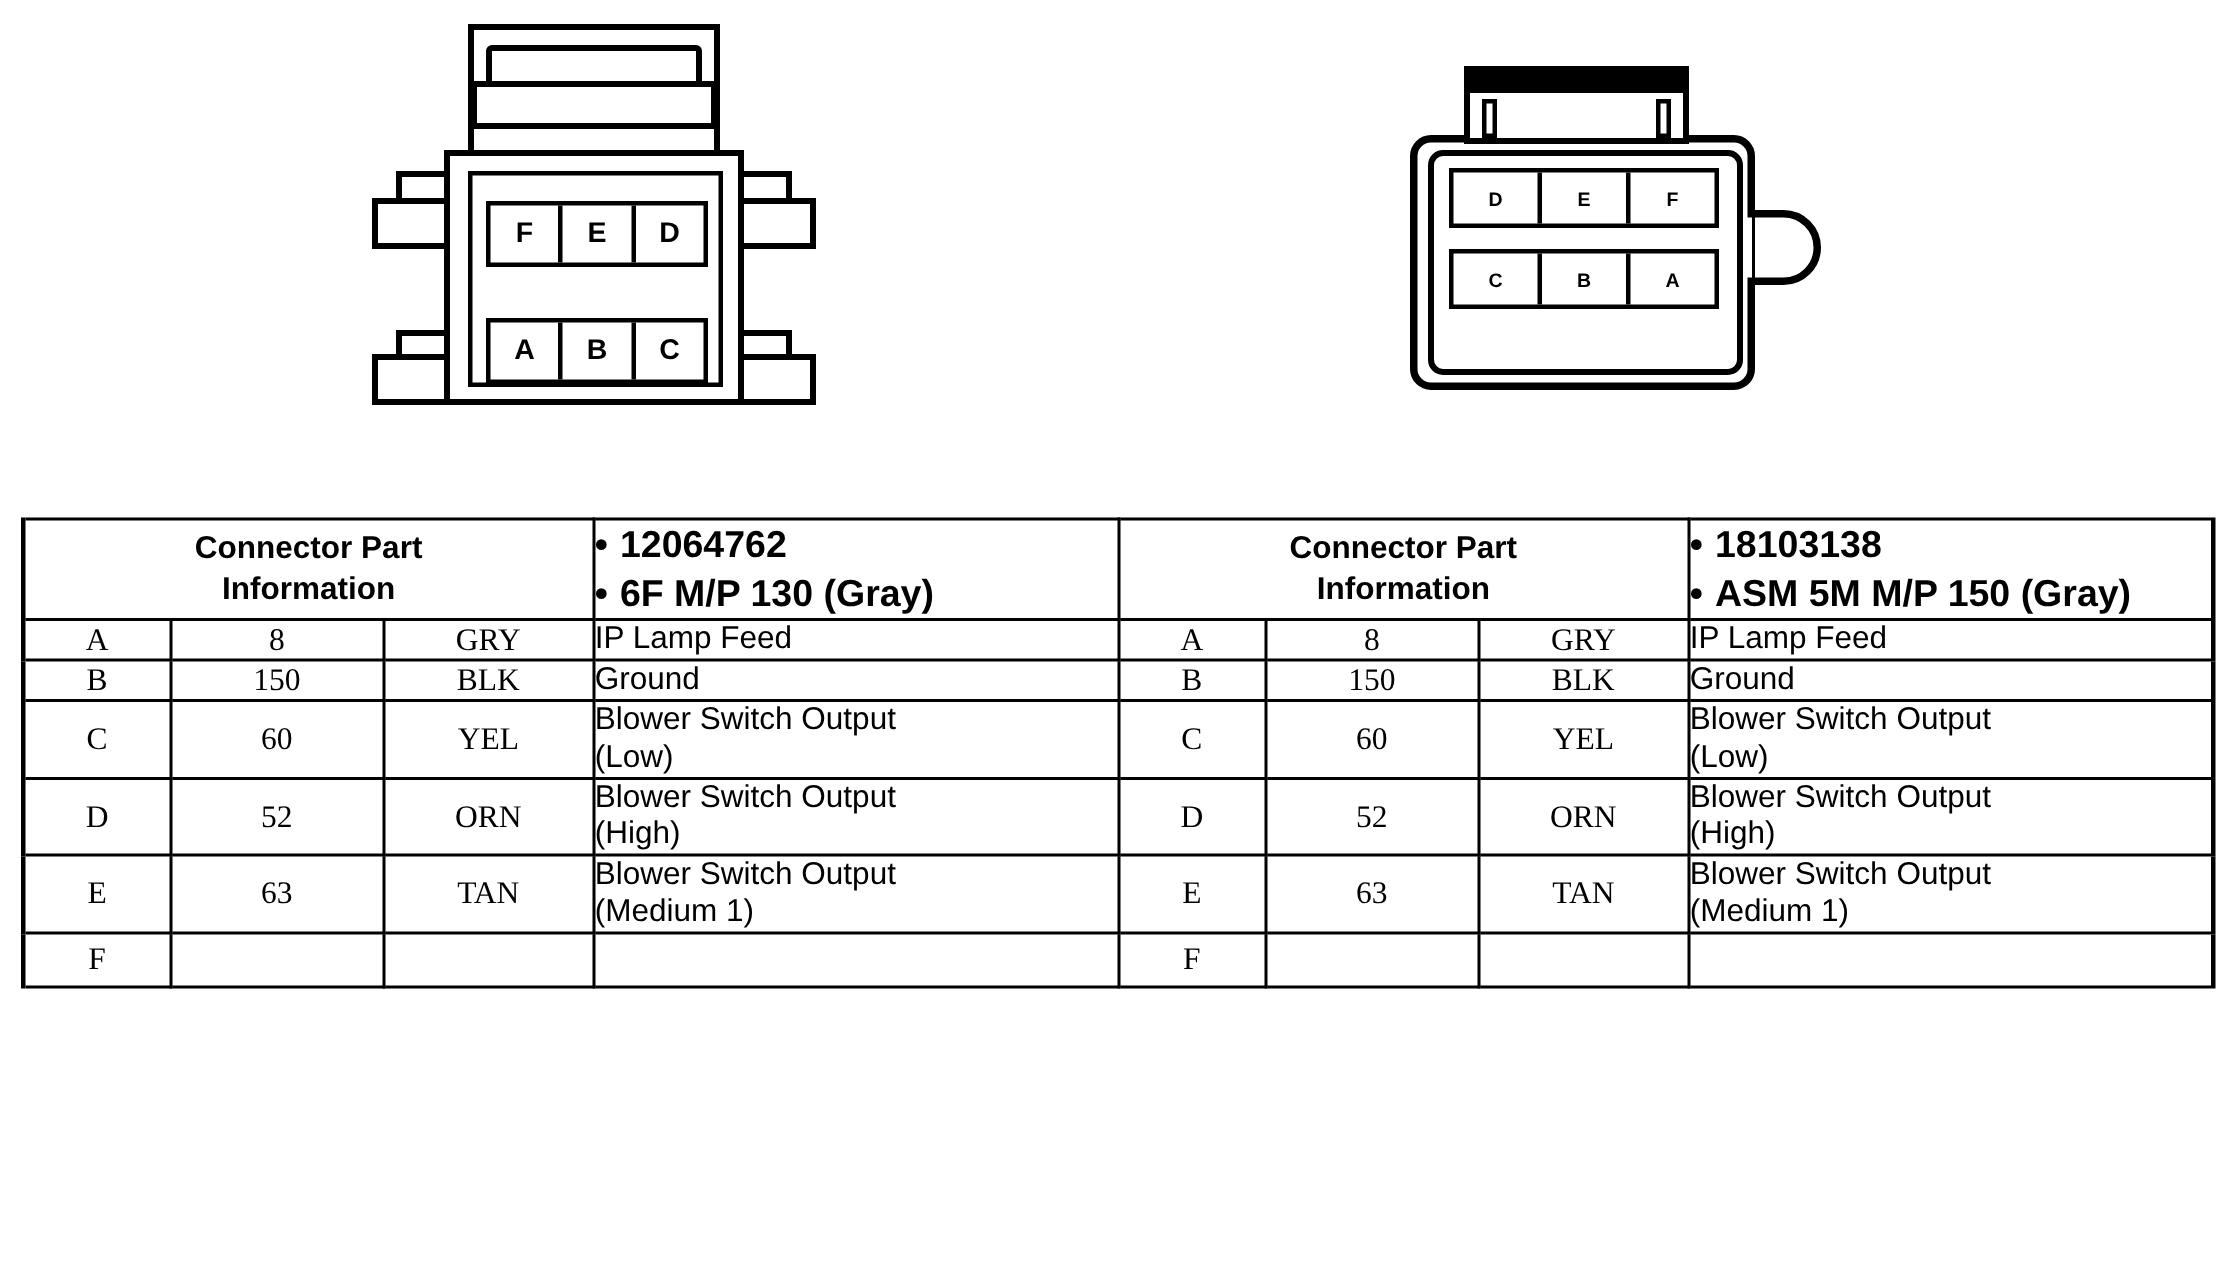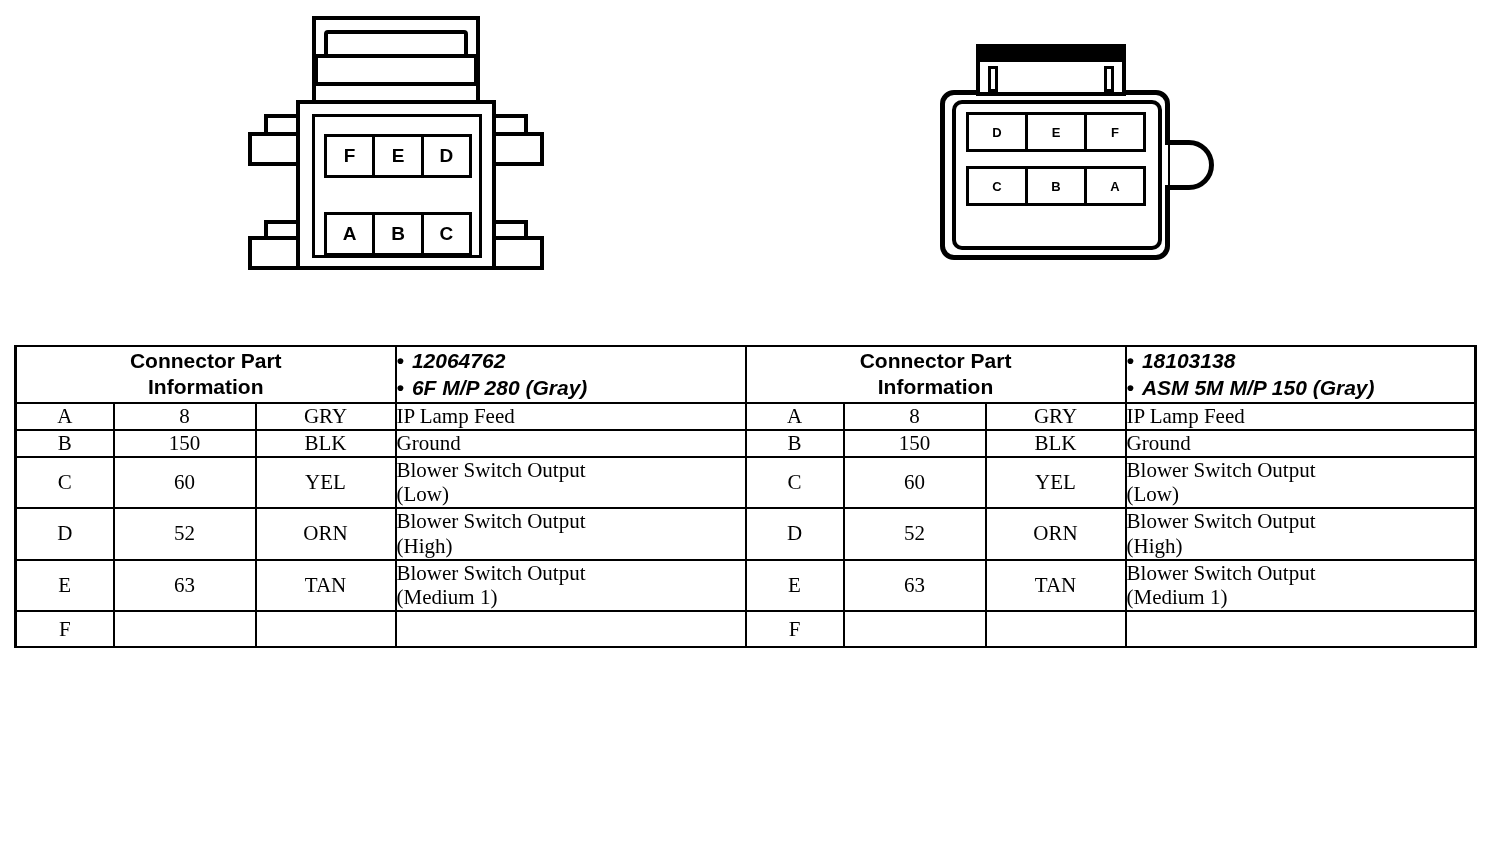--- a/index.html
+++ b/index.html
@@ -242,24 +242,23 @@
     font-family: "Liberation Sans", sans-serif;
     font-weight: bold;
     font-size: 21px;
     text-align: center;
     line-height: 1.25;
     padding: 8px 4px;
   }
   .cpi-value {
     font-family: "Liberation Sans", sans-serif;
     font-weight: bold;
-    font-size: 21px;
+    font-size: 25px;
     line-height: 1.3;
     padding: 8px 6px 8px 16px;
-    font-style: italic;
   }
   .cpi-value .bullet-line { white-space: nowrap; }
   .cpi-value .bullet-line::before {
     content: "\2022";
     margin-right: 8px;
   }
 
   .hdr {
     font-family: "Liberation Sans", sans-serif;
     font-weight: bold;
@@ -273,21 +272,21 @@
     text-align: center;
     font-size: 21px;
     padding: 6px 2px;
     font-family: "Liberation Serif", serif;
   }
   td.func {
     text-align: left;
     font-size: 21px;
     padding: 6px 4px 6px 8px;
     line-height: 1.18;
-    font-family: Liberation Serif, serif;
+    font-family: Liberation Sans, sans-serif;
   }
   td.empty { height: 34px; }
 
   .col-pin { width: 98px; }
   .col-wire { width: 142px; }
   .col-circ { width: 140px; }
   .col-func { width: 350px; }
 </style>
 </head>
 <body>
@@ -359,21 +358,21 @@
     </colgroup>
     <tbody>
 
       <tr>
         <td class="cpi-label outer-l" colspan="3">
           <div>Connector Part</div>
           <div>Information</div>
         </td>
         <td class="cpi-value">
           <div class="bullet-line">12064762</div>
-          <div class="bullet-line">6F M/P 280 (Gray)</div>
+          <div class="bullet-line">6F M/P 130 (Gray)</div>
         </td>
         <td class="cpi-label" colspan="3">
           <div>Connector Part</div>
           <div>Information</div>
         </td>
         <td class="cpi-value outer-r">
           <div class="bullet-line">18103138</div>
           <div class="bullet-line">ASM 5M M/P 150 (Gray)</div>
         </td>
       </tr>

